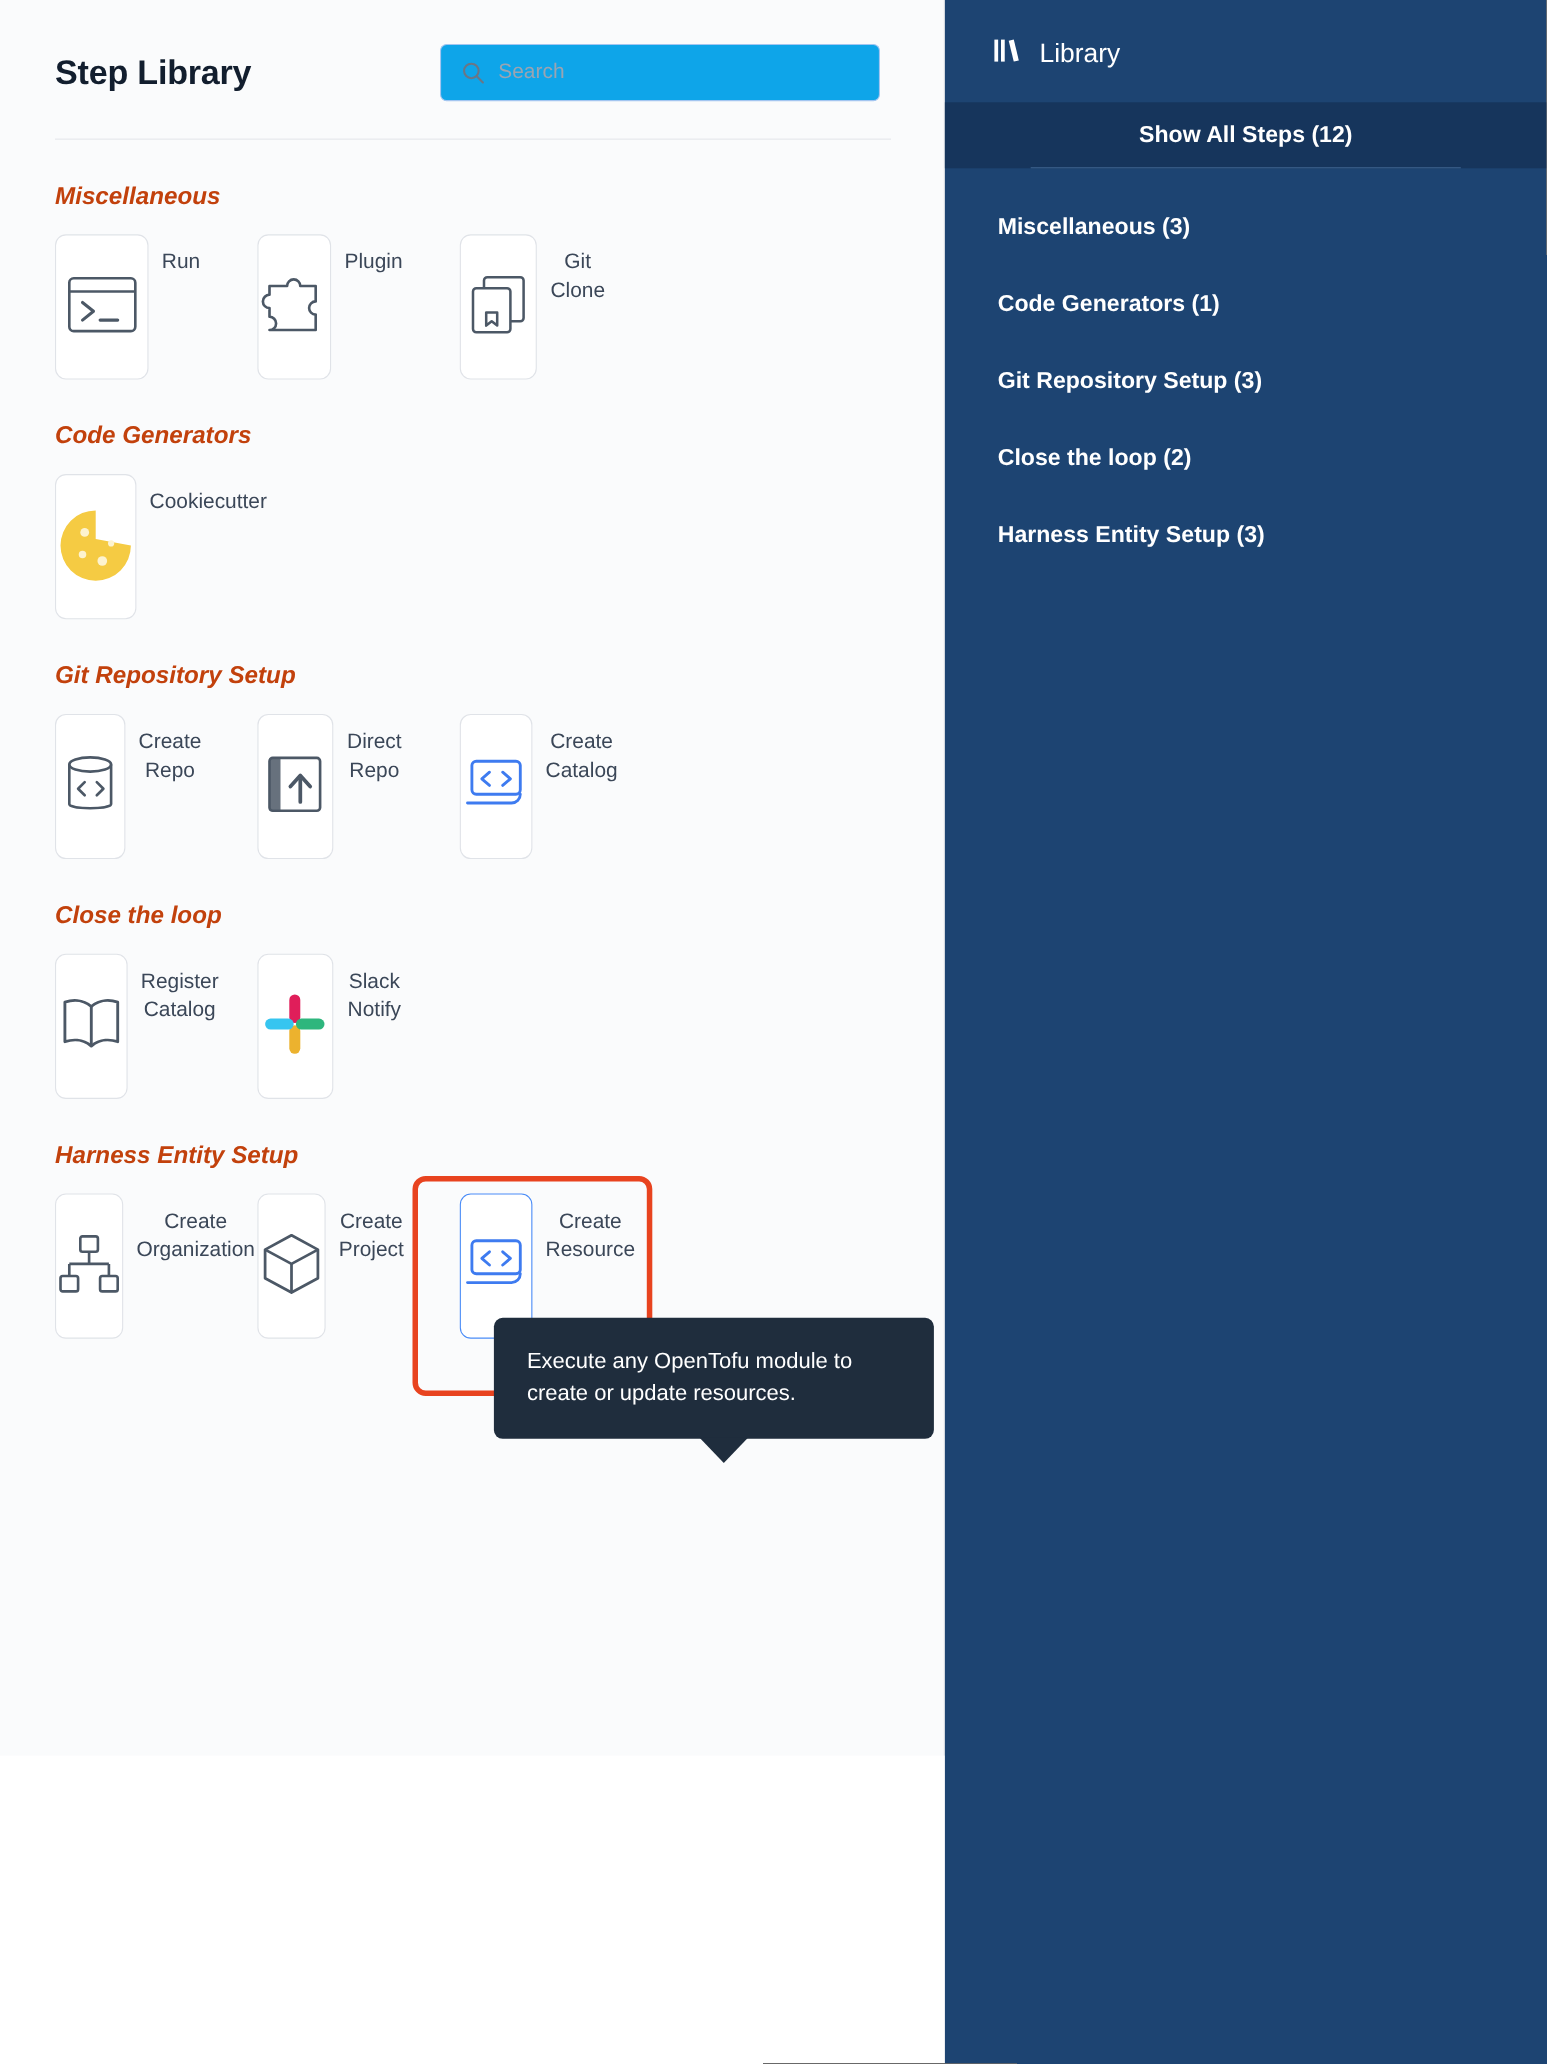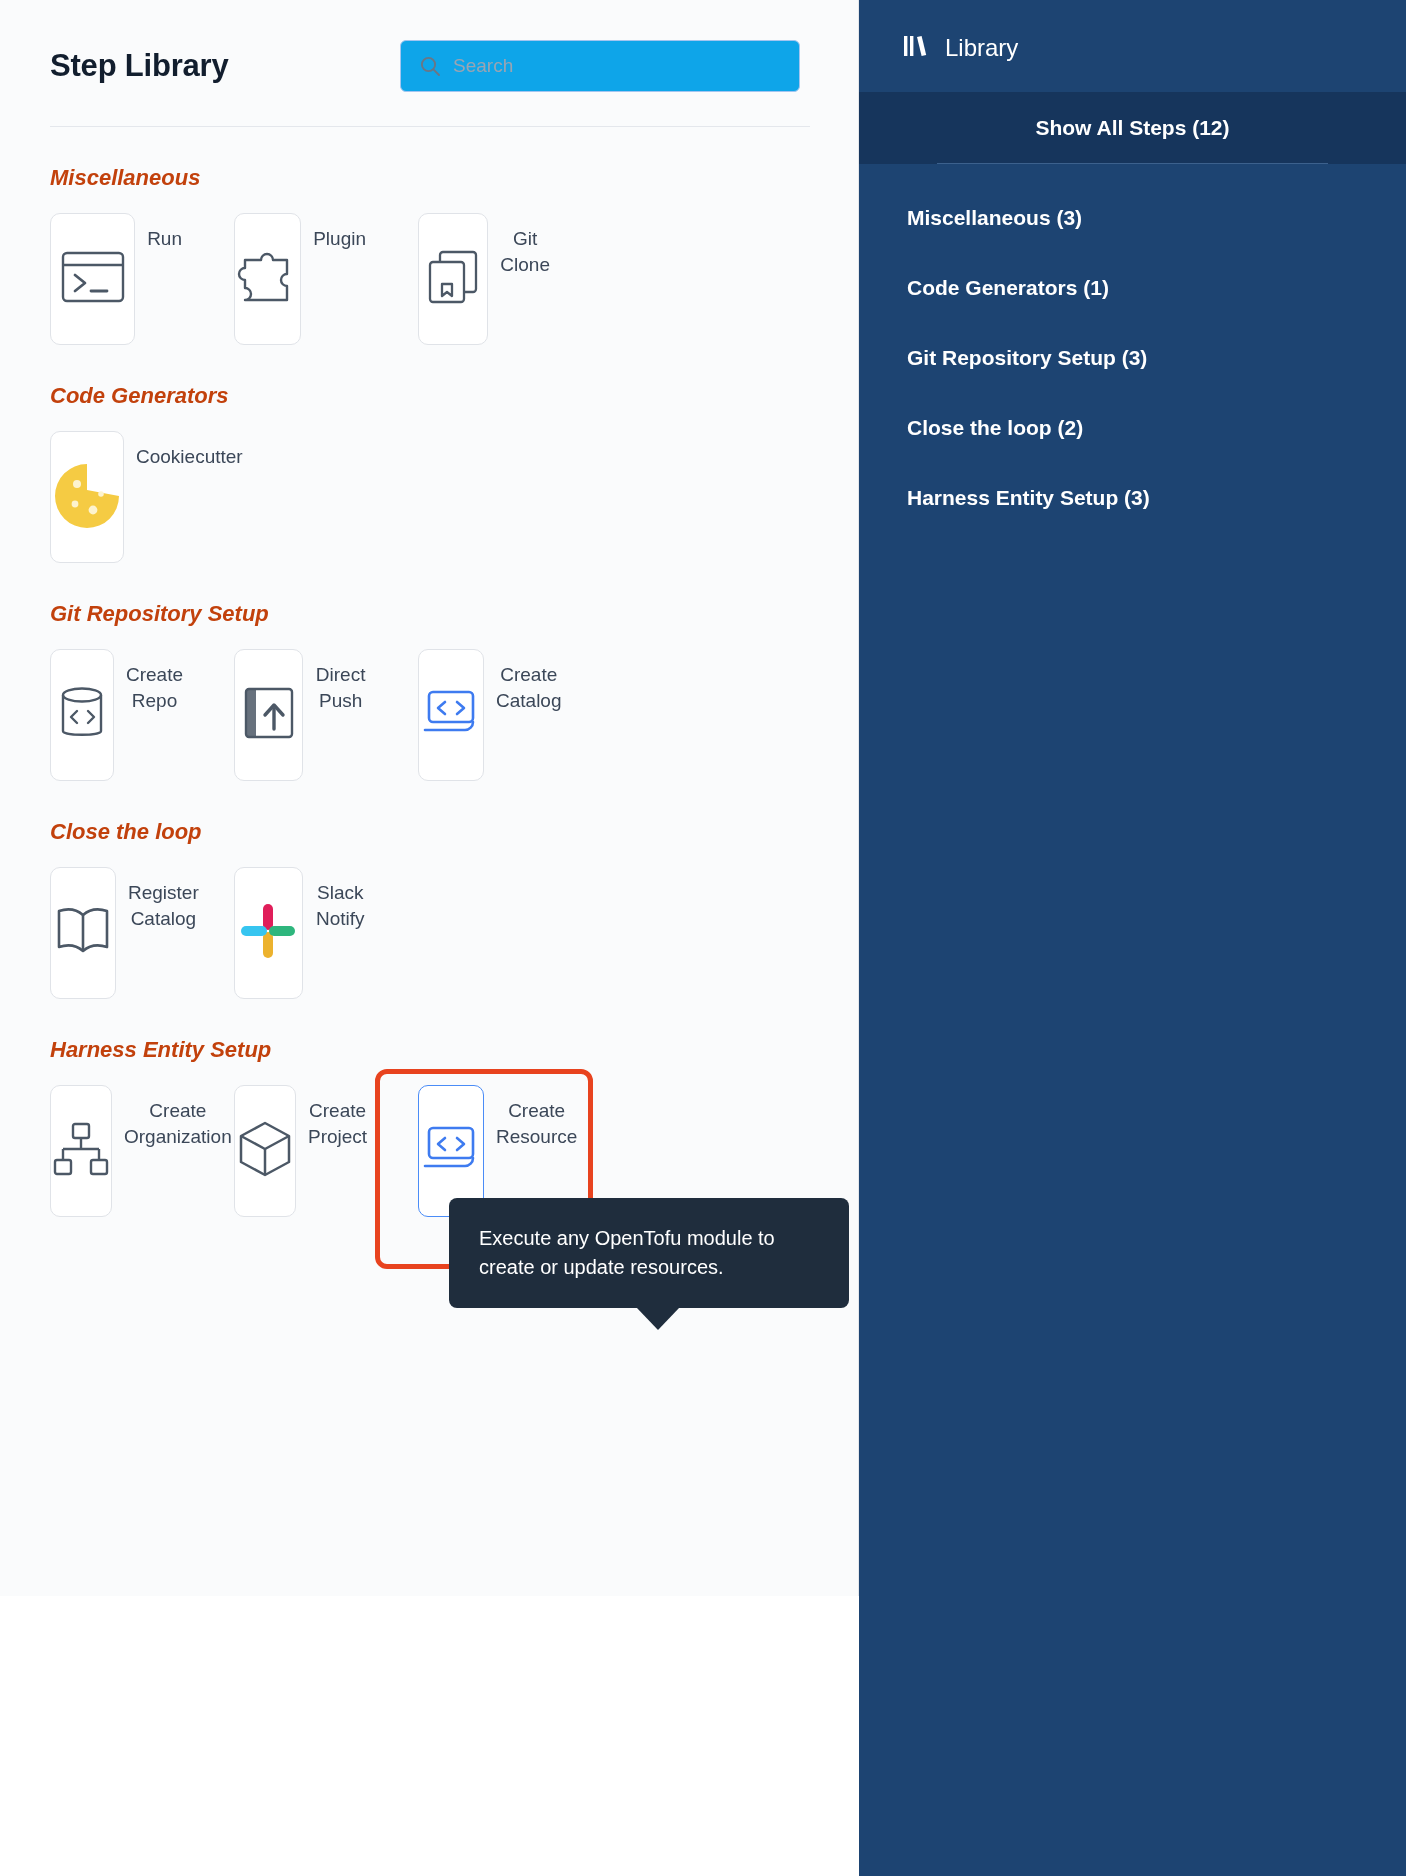--- a/index.html
+++ b/index.html
@@ -146,21 +146,21 @@
     gap: 16px;
     padding: 34px 0 0 44px;
   }
   .lib-title {
     font-size: 24px;
     color: #ffffff;
   }
   .show-all {
     margin-top: 30px;
     background: #16355c;
-    height: 72px;
+    height: 60px;
     display: flex;
     align-items: center;
     justify-content: center;
     position: relative;
   }
   .show-all-label {
     font-size: 21px;
     font-weight: bold;
     color: #ffffff;
   }
@@ -310,21 +310,21 @@
           <div class="tile-card">
             <span>
               <svg width="62" height="60" viewBox="0 0 62 60">
                 <rect x="8" y="6" width="46" height="48" rx="3" fill="none" stroke="#4c5866" stroke-width="2.4"></rect>
                 <rect x="8" y="6" width="10" height="48" fill="#4c5866" opacity="0.85"></rect>
                 <path d="M36 46 v-20" stroke="#4c5866" stroke-width="3.4" stroke-linecap="round"></path>
                 <path d="M27 32 l9 -10 l9 10" fill="none" stroke="#4c5866" stroke-width="3.4" stroke-linecap="round" stroke-linejoin="round"></path>
               </svg>
             </span>
           </div>
-          <div class="tile-label">Direct Push</div>
+          <div class="tile-label">Direct Repo</div>
         </div>
 
         <div class="tile">
           <div class="tile-card">
             <span>
               <svg width="64" height="58" viewBox="0 0 64 58">
                 <rect x="10" y="8" width="44" height="30" rx="4" fill="none" stroke="#3e7bf0" stroke-width="2.6"></rect>
                 <polyline points="26,18 19,24 26,30" fill="none" stroke="#3e7bf0" stroke-width="2.6" stroke-linecap="round" stroke-linejoin="round"></polyline>
                 <polyline points="38,18 45,24 38,30" fill="none" stroke="#3e7bf0" stroke-width="2.6" stroke-linecap="round" stroke-linejoin="round"></polyline>
                 <path d="M6 46 h40 a8 8 0 0 0 8 -8" fill="none" stroke="#3e7bf0" stroke-width="2.6" stroke-linecap="round"></path>

